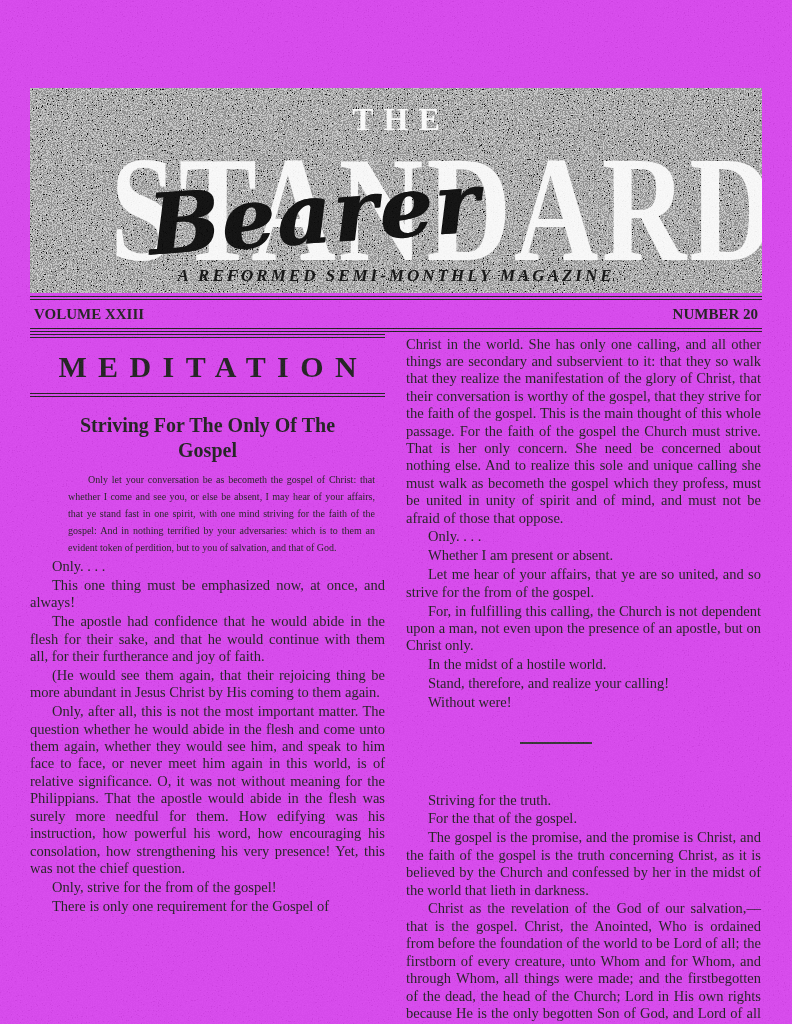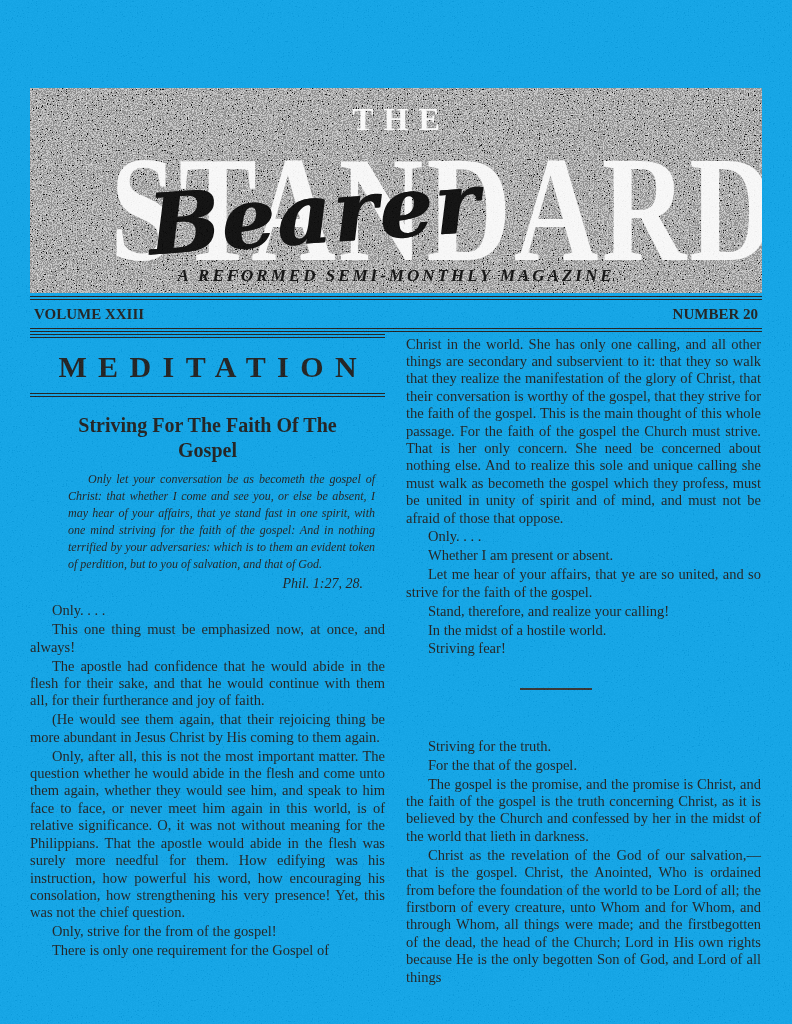--- a/index.html
+++ b/index.html
@@ -1,19 +1,19 @@
 <!DOCTYPE html>
 <html><head>
 <meta charset="utf-8">
 <style>
   html,body{margin:0;padding:0;background:#e8e8e8;}
   .page{
     position:relative;
     width:792px;height:1024px;
-    background:#0ea5e9;
+    background:#d946ef;
     overflow:hidden;
     font-family:"Liberation Serif", serif;
     color:#1f1f1f;
     margin:0 auto;
   }
   .content{position:absolute;left:30px;top:88px;width:732px;}
 
   
   .masthead{
     position:relative;height:205px;
@@ -62,21 +62,21 @@
   .meditation-box{
     border-top:4px double #1f1f1f;border-bottom:4px double #1f1f1f;
     padding:12px 0 10px;text-align:center;
     font-weight:bold;font-size:30px;line-height:1.1;
     letter-spacing:.38em;text-indent:.38em;white-space:nowrap;
   }
   .article-title{
     margin:16px 8px 6px;text-align:center;
     font-weight:bold;font-size:20px;line-height:25px;text-indent:0 !important;
   }
-  .quote{margin:8px 10px 2px 38px;font-style:italic;font-size:12px;line-height:17px;}
+  .quote{margin:8px 10px 2px 38px;font-size:10px;line-height:17px;}
   .quote p{margin:0;text-indent:20px;}
   .quote-attr{
     font-style:italic;font-size:14px;text-align:right;
     margin:2px 22px 10px 0;
   }
   .section-break{
     width:72px;height:0;border-top:2px solid #333;
     margin:30px auto 48px;transform:translateX(-28px);
   }
 
@@ -116,45 +116,45 @@
     <div class="issue-line">
       <span>VOLUME XXIII</span>
       <span>NUMBER 20</span>
     </div>
 
     <div class="columns">
 
       <div class="col">
         <div class="meditation-box">MEDITATION</div>
         <div class="article-title">
-          <div>Striving For The Faith Of The</div>
+          <div>Striving For The Only Of The</div>
           <div>Gospel</div>
         </div>
         <div class="quote">
           <p>Only let your conversation be as becometh the gospel of Christ: that whether I come and see you, or else be absent, I may hear of your affairs, that ye stand fast in one spirit, with one mind striving for the faith of the gospel: And in nothing terrified by your adversaries: which is to them an evident token of perdition, but to you of salvation, and that of God.</p>
         </div>
-        <div class="quote-attr">Phil. 1:27, 28.</div>
 
         <p>Only. . . .</p>
         <p>This one thing must be emphasized now, at once, and always!</p>
         <p>The apostle had confidence that he would abide in the flesh for their sake, and that he would continue with them all, for their furtherance and joy of faith.</p>
         <p>(He would see them again, that their rejoicing thing be more abundant in Jesus Christ by His coming to them again.</p>
         <p>Only, after all, this is not the most important matter.  The question whether he would abide in the flesh and come unto them again, whether they would see him, and speak to him face to face, or never meet him again in this world, is of relative significance. O, it was not without meaning for the Philippians. That the apostle would abide in the flesh was surely more needful for them.  How edifying was his instruction, how powerful his word, how encouraging his consolation, how strengthening his very presence! Yet, this was not the chief question.</p>
         <p>Only, strive for the from of the gospel!</p>
         <p>There is only one requirement for the Gospel of</p>
       </div>
 
       <div class="col">
         <p class="no-indent">Christ in the world.  She has only one calling, and all other things are secondary and subservient to it: that they so walk that they realize the manifestation of the glory of Christ, that their conversation is worthy of the gospel, that they strive for the faith of the gospel.  This is the main thought of this whole passage.  For the faith of the gospel the Church must strive.  That is her only concern.  She need be concerned about nothing else.  And to realize this sole and unique calling she must walk as becometh the gospel which they profess, must be united in unity of spirit and of mind, and must not be afraid of those that oppose.</p>
         <p>Only. . . .</p>
         <p>Whether I am present or absent.</p>
-        <p>Let me hear of your affairs, that ye are so united, and so strive for the faith of the gospel.</p>
+        <p>Let me hear of your affairs, that ye are so united, and so strive for the from of the gospel.</p>
+        <p>For, in fulfilling this calling, the Church is not dependent upon a man, not even upon the presence of an apostle, but on Christ only.</p>
+        <p>In the midst of a hostile world.</p>
         <p>Stand, therefore, and realize your calling!</p>
-        <p>In the midst of a hostile world.</p>
-        <p>Striving fear!</p>
+        <p>Without were!</p>
 
         <div class="section-break"></div>
 
         <p>Striving for the truth.</p>
         <p>For the that of the gospel.</p>
         <p>The gospel is the promise, and the promise is Christ, and the faith of the gospel is the truth concerning Christ, as it is believed by the Church and confessed by her in the midst of the world that lieth in darkness.</p>
         <p>Christ as the revelation of the God of our salvation,—that is the gospel.  Christ, the Anointed, Who is ordained from before the foundation of the world to be Lord of all; the firstborn of every creature, unto Whom and for Whom, and through Whom, all things were made; and the firstbegotten of the dead, the head of the Church; Lord in His own rights because He is the only begotten Son of God, and Lord of all things</p>
       </div>
 
     </div>

